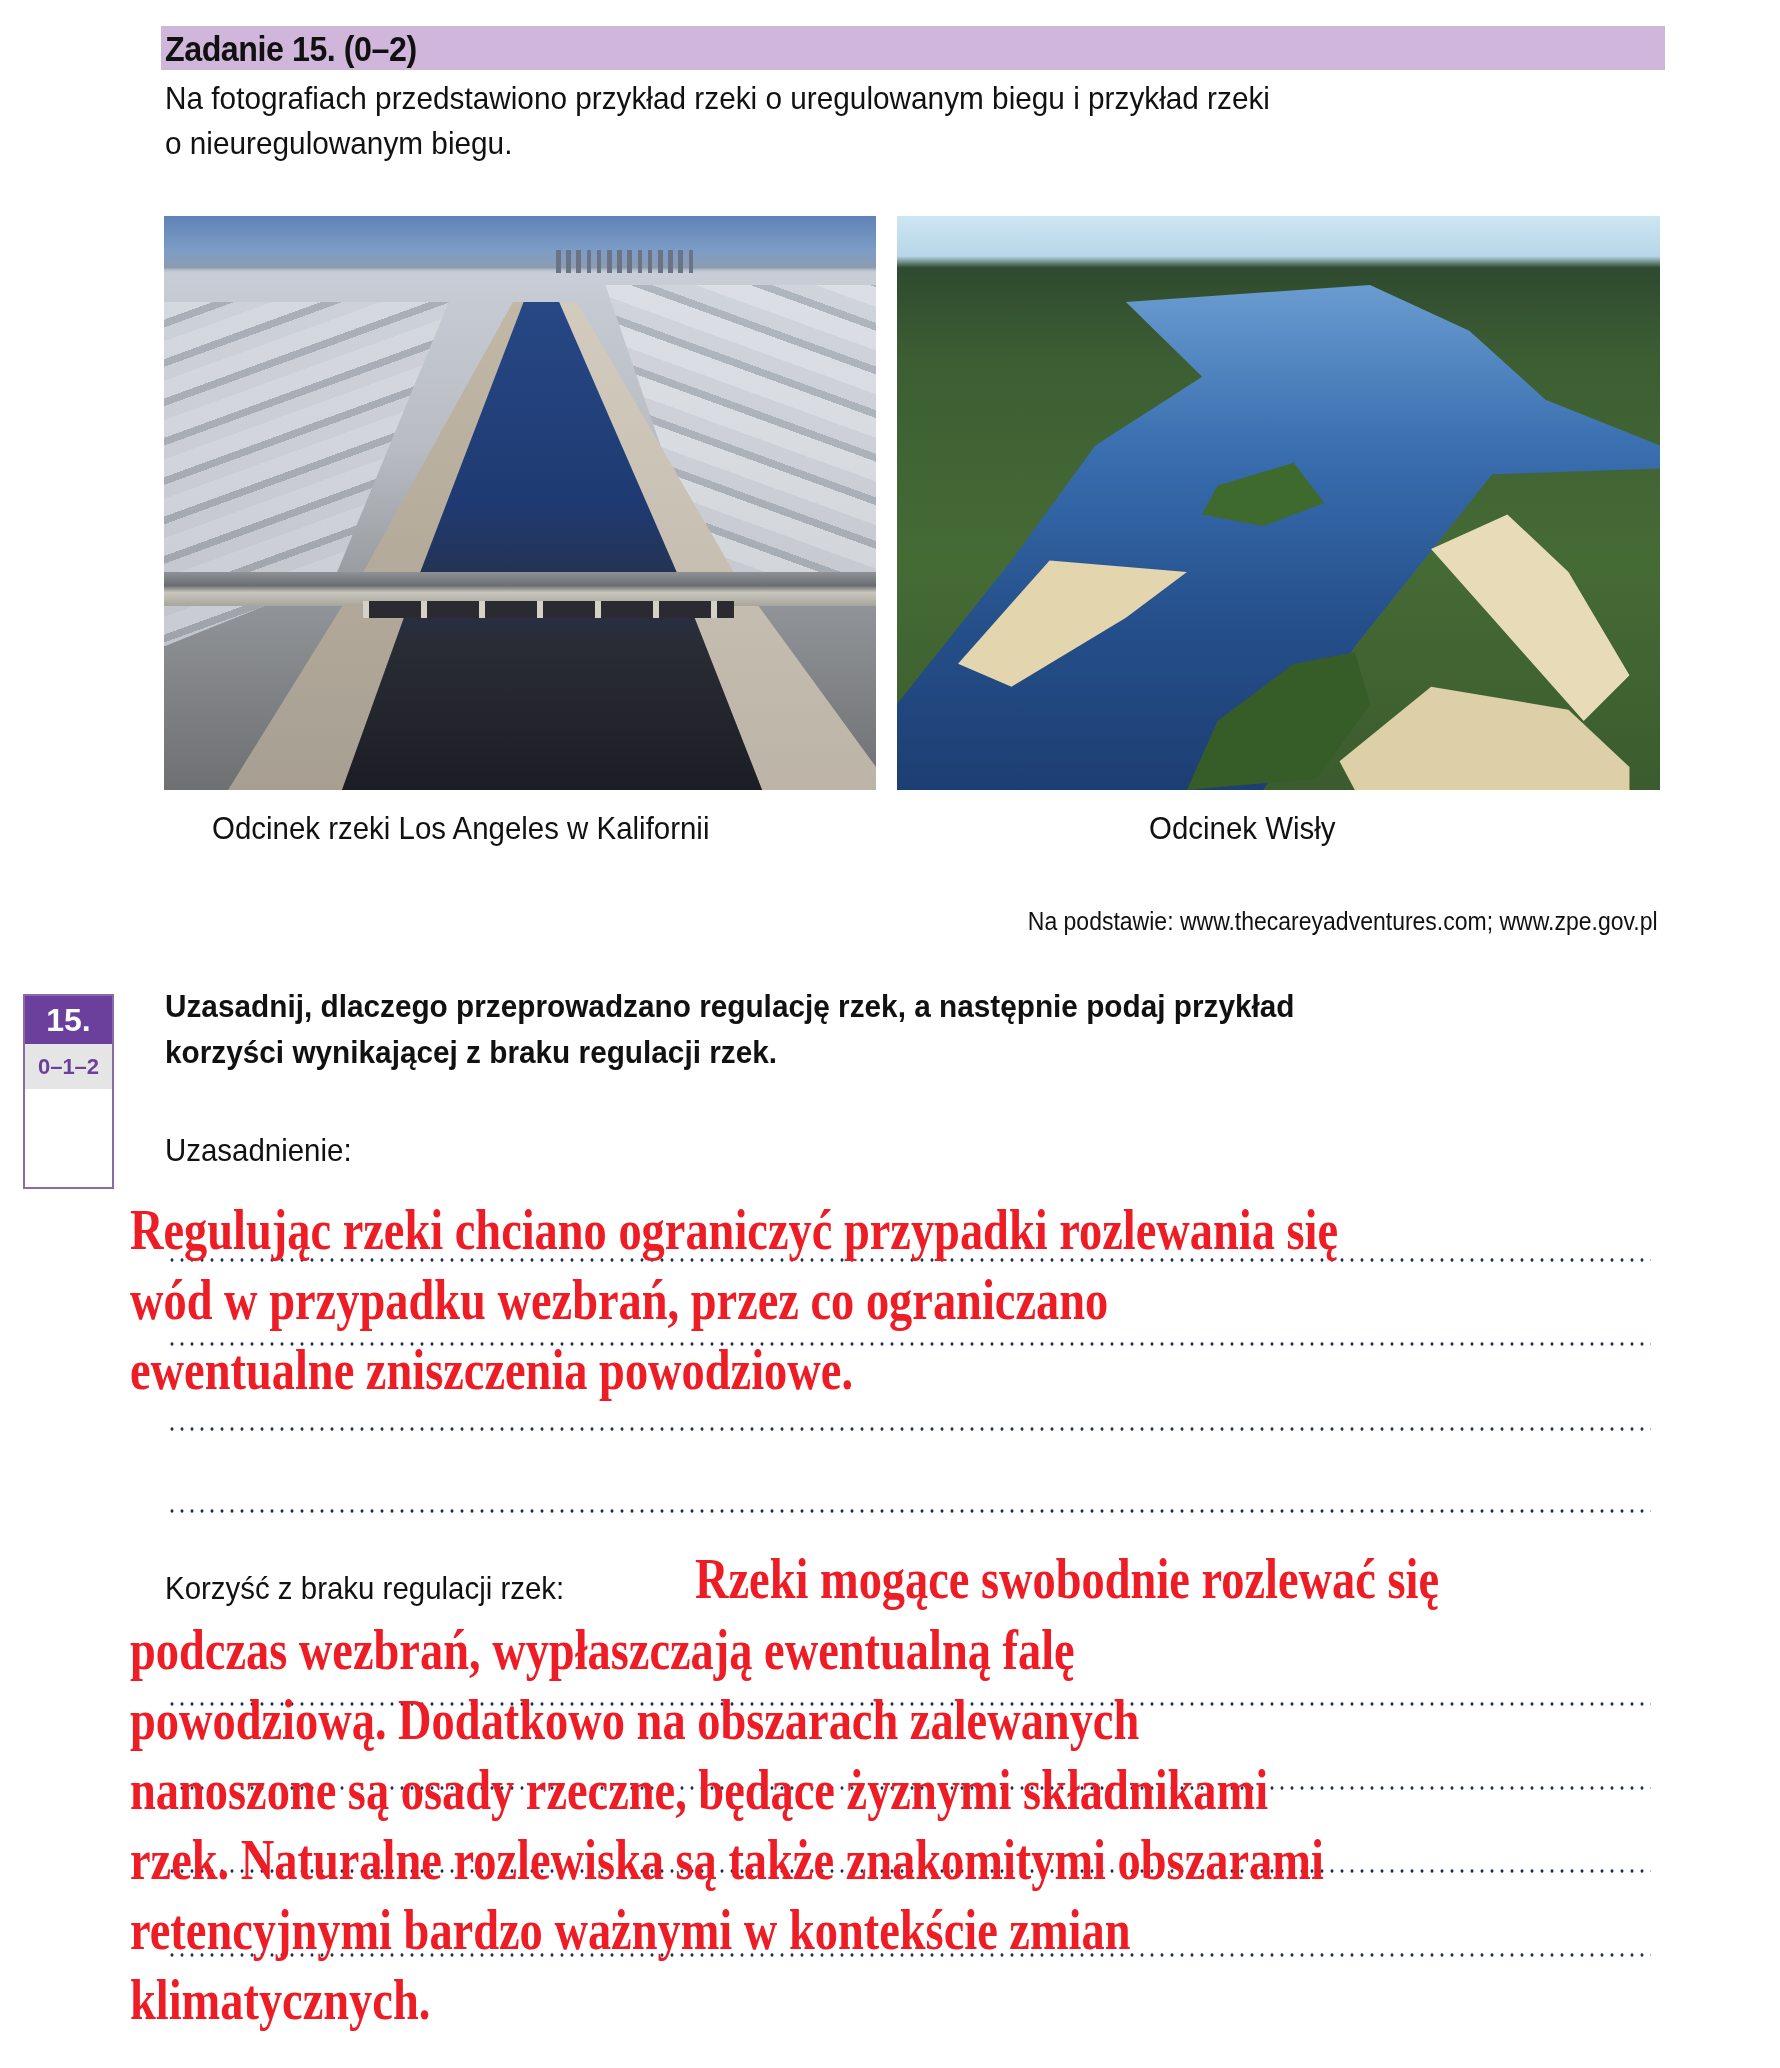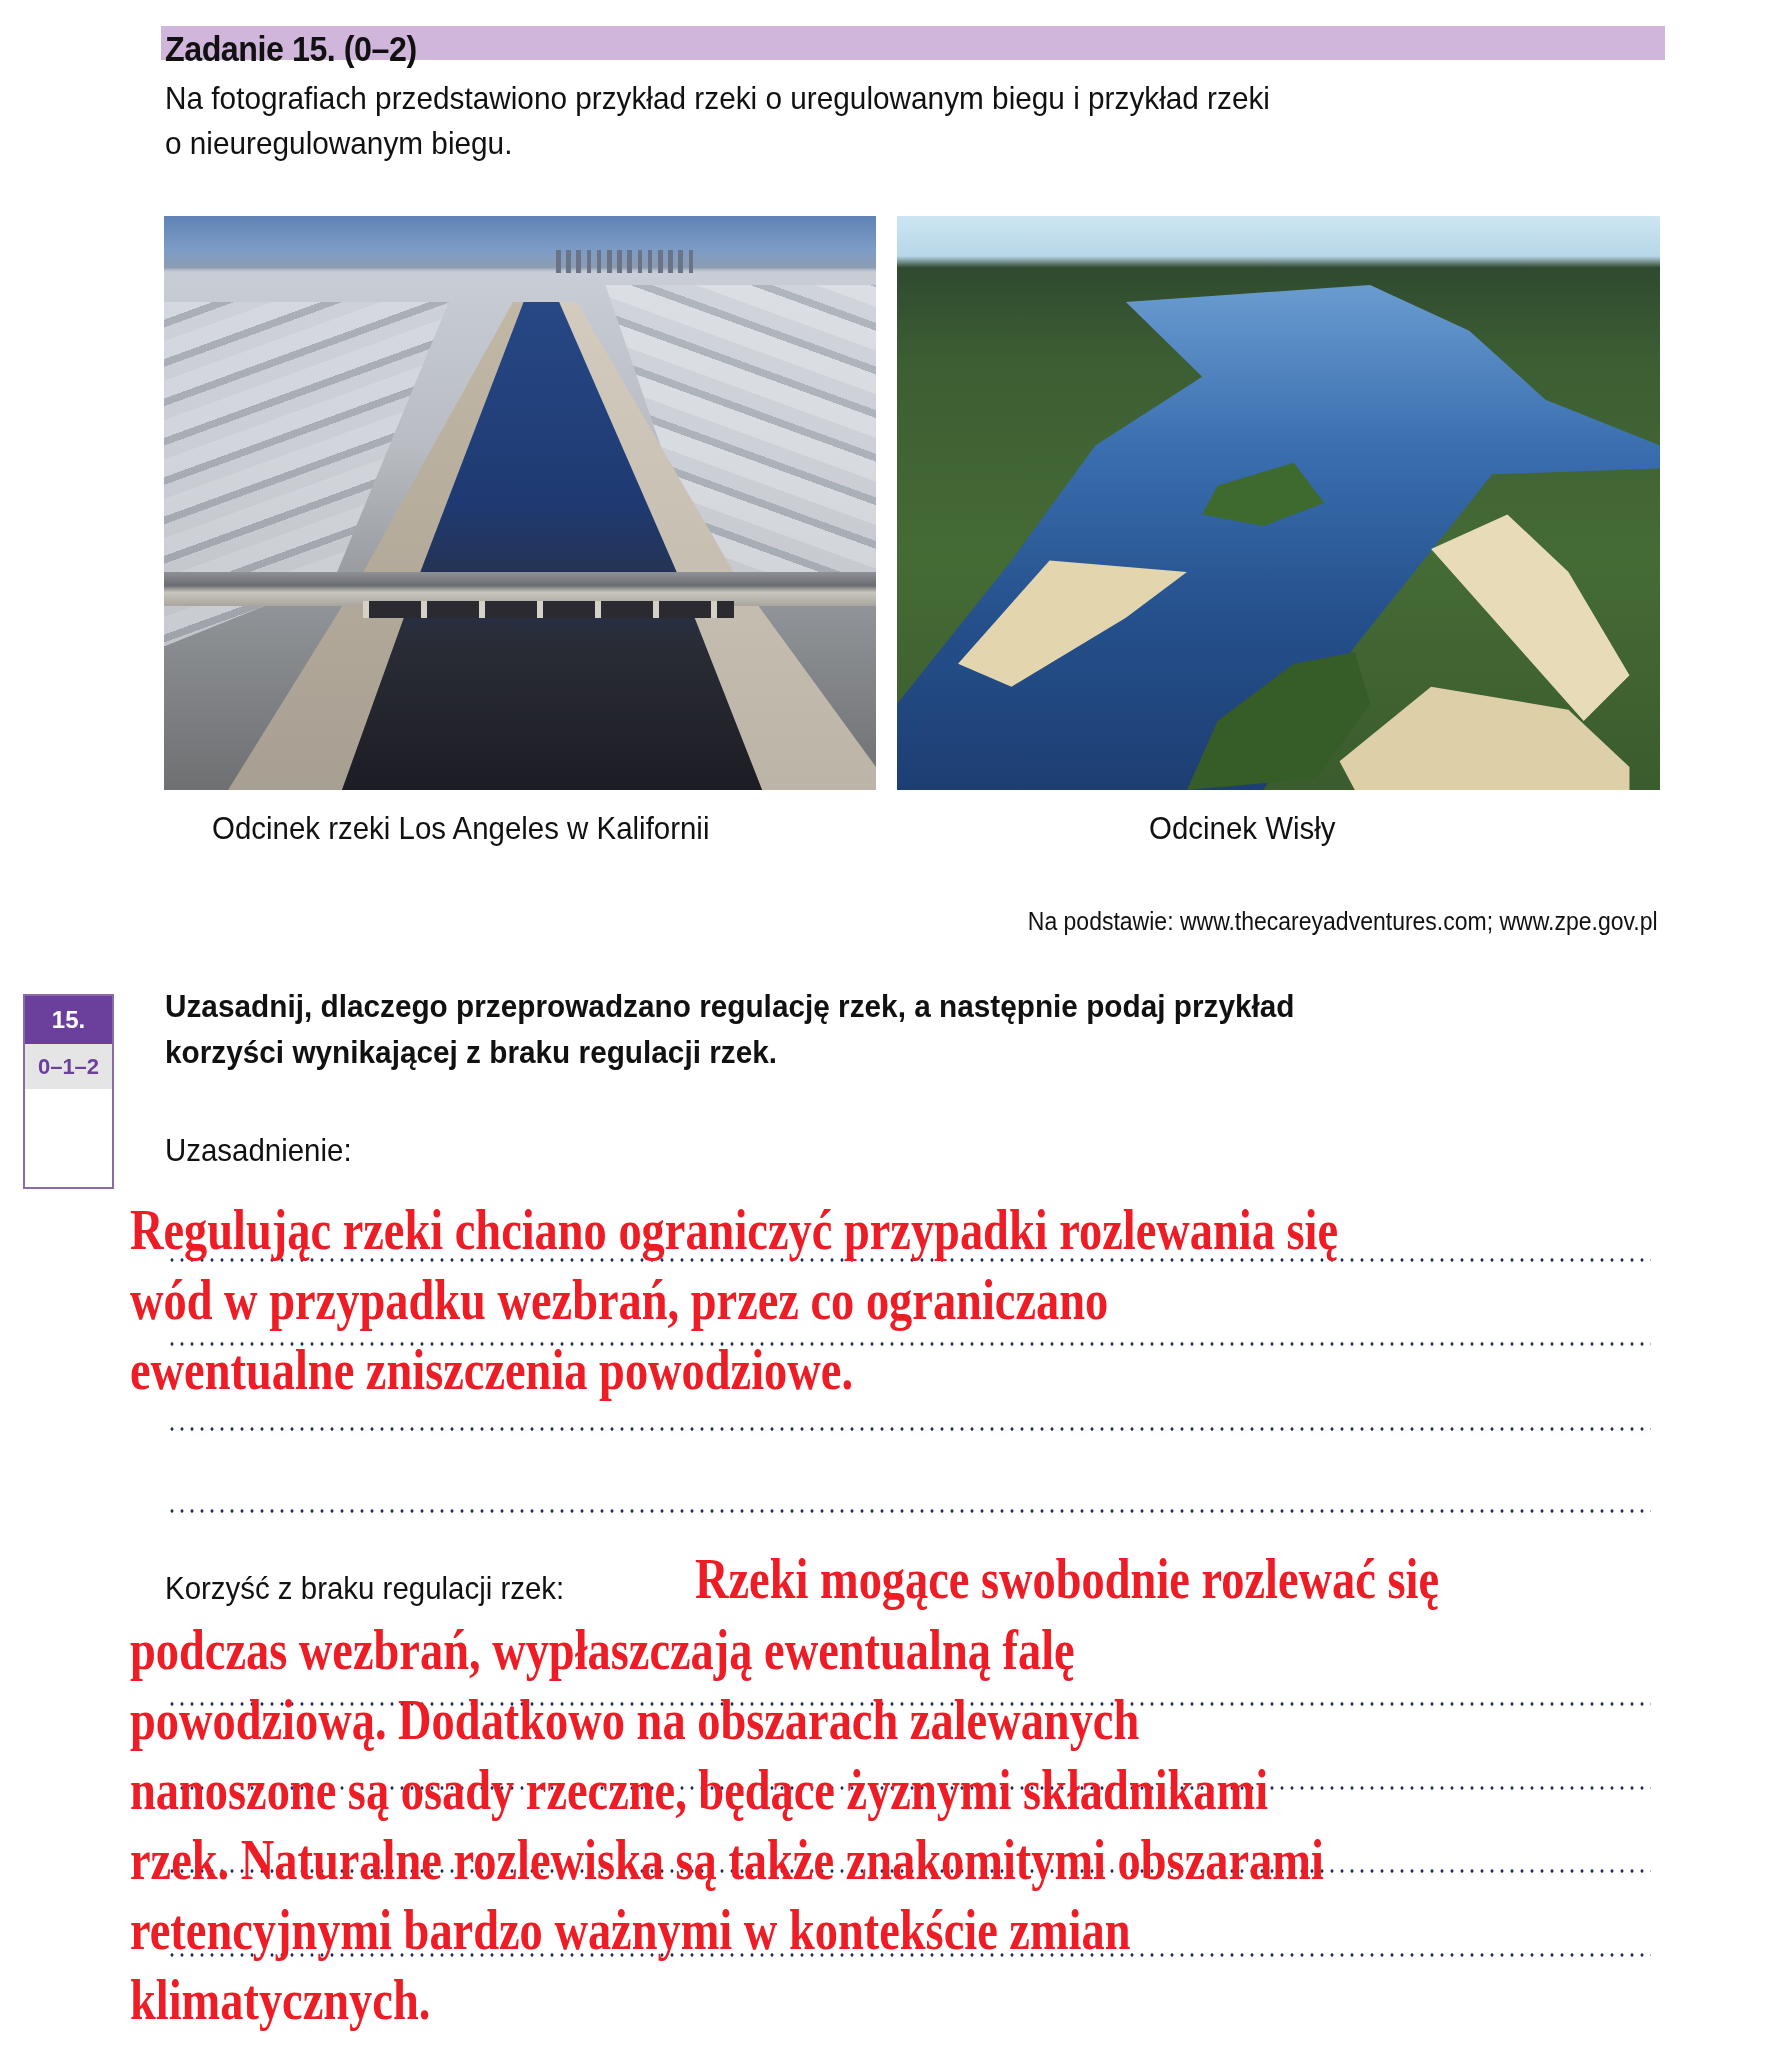--- a/index.html
+++ b/index.html
@@ -6,21 +6,21 @@
     body {
       width: 1781px; height: 2068px; position: relative; overflow: hidden;
       background: #ffffff;
       font-family: "Liberation Sans", sans-serif;
       color: #111;
     }
     .abs { position: absolute; }
 
     
     .task-header {
-      left: 161px; top: 26px; width: 1504px; height: 34px;
+      left: 161px; top: 26px; width: 1504px; height: 44px;
       background: #d0b6da;
     }
     .task-header-title {
       position: absolute; left: 3.7px; top: 2.8px;
       font-size: 35px; font-weight: bold; color: #111;
       letter-spacing: -0.5px; transform: scaleX(0.92); transform-origin: left;
       white-space: nowrap;
     }
     .intro {
       left: 165px; top: 76px; width: 1484px;
@@ -124,21 +124,21 @@
       transform: scaleX(0.92); transform-origin: right;
     }
 
     
     .score-box {
       left: 23px; top: 994px; width: 91px; height: 195px;
       border: 2.8px solid #8a6aa8; box-sizing: border-box; background: #fff;
     }
     .score-num {
       position: absolute; left: 0; top: 0; width: 100%; height: 48px;
-      background: #6b3f9c; color: #fff; font-weight: bold; font-size: 24px;
+      background: #6b3f9c; color: #fff; font-weight: bold; font-size: 32px;
       display: flex; align-items: center; justify-content: center;
     }
     .score-range {
       position: absolute; left: 0; top: 48px; width: 100%; height: 45px;
       background: #e5e5e5; color: #6b3f9c; font-weight: bold; font-size: 22px;
       display: flex; align-items: center; justify-content: center;
     }
 
     .question {
       left: 165px; top: 983px; width: 1410px;

